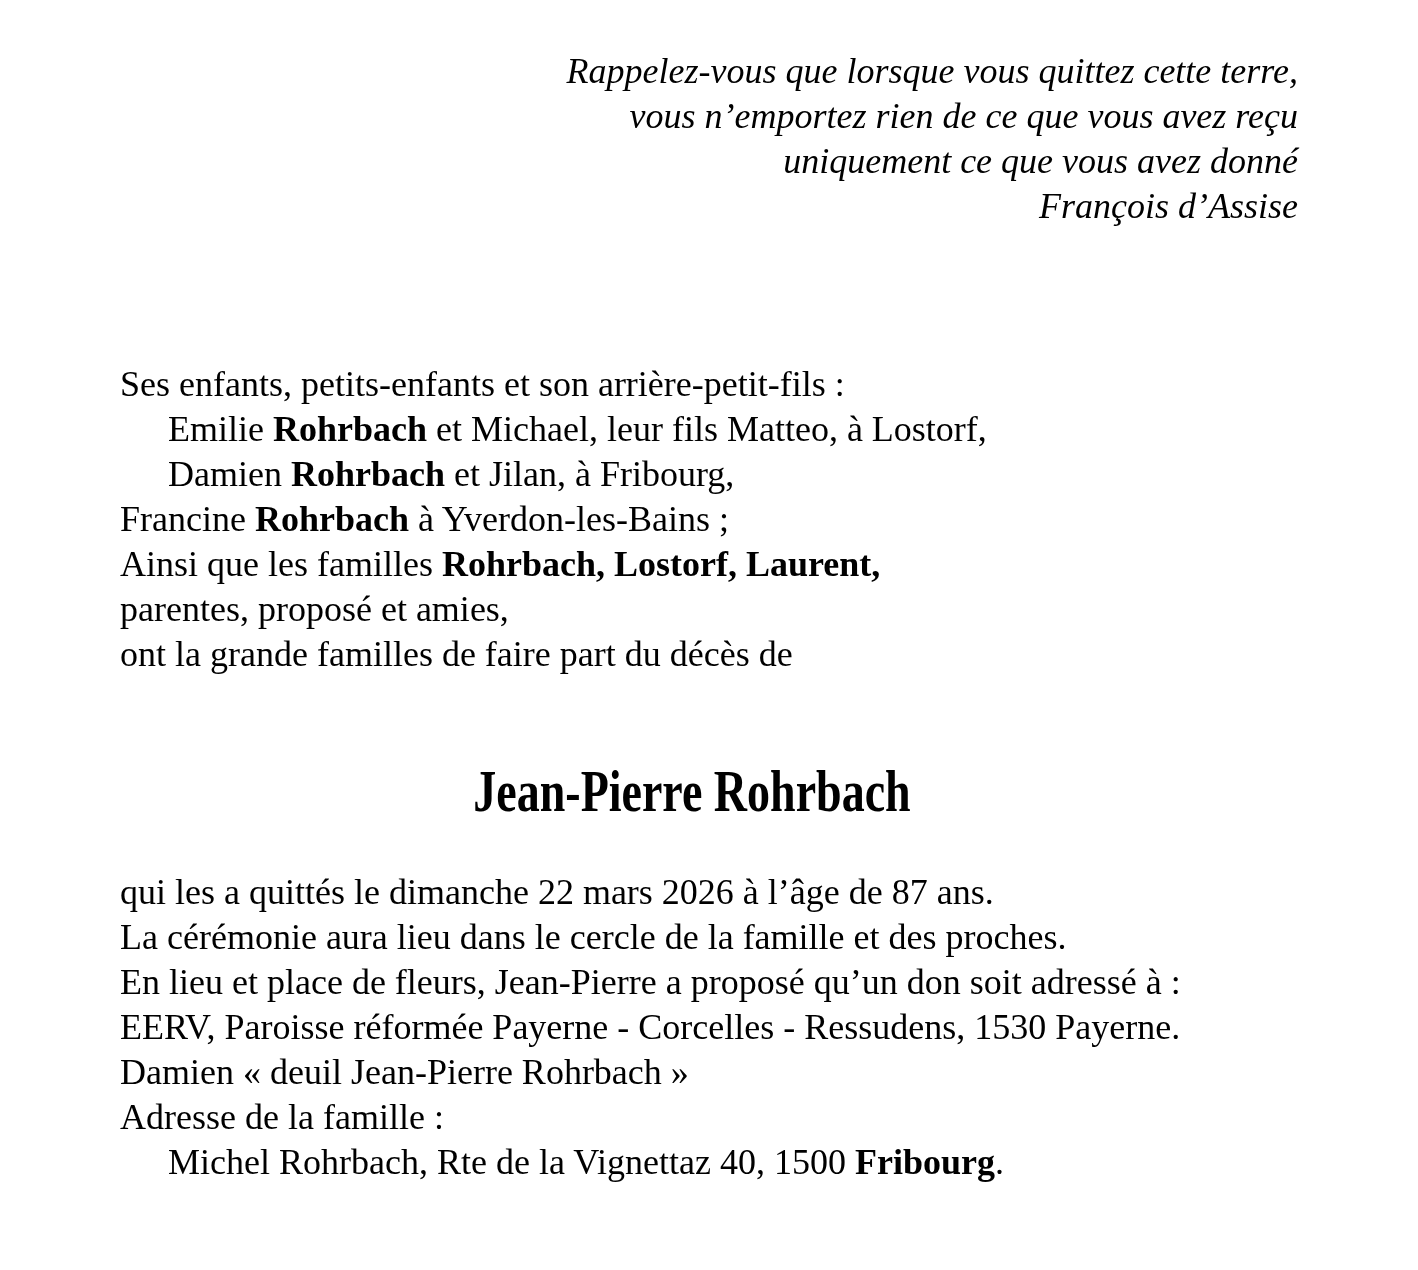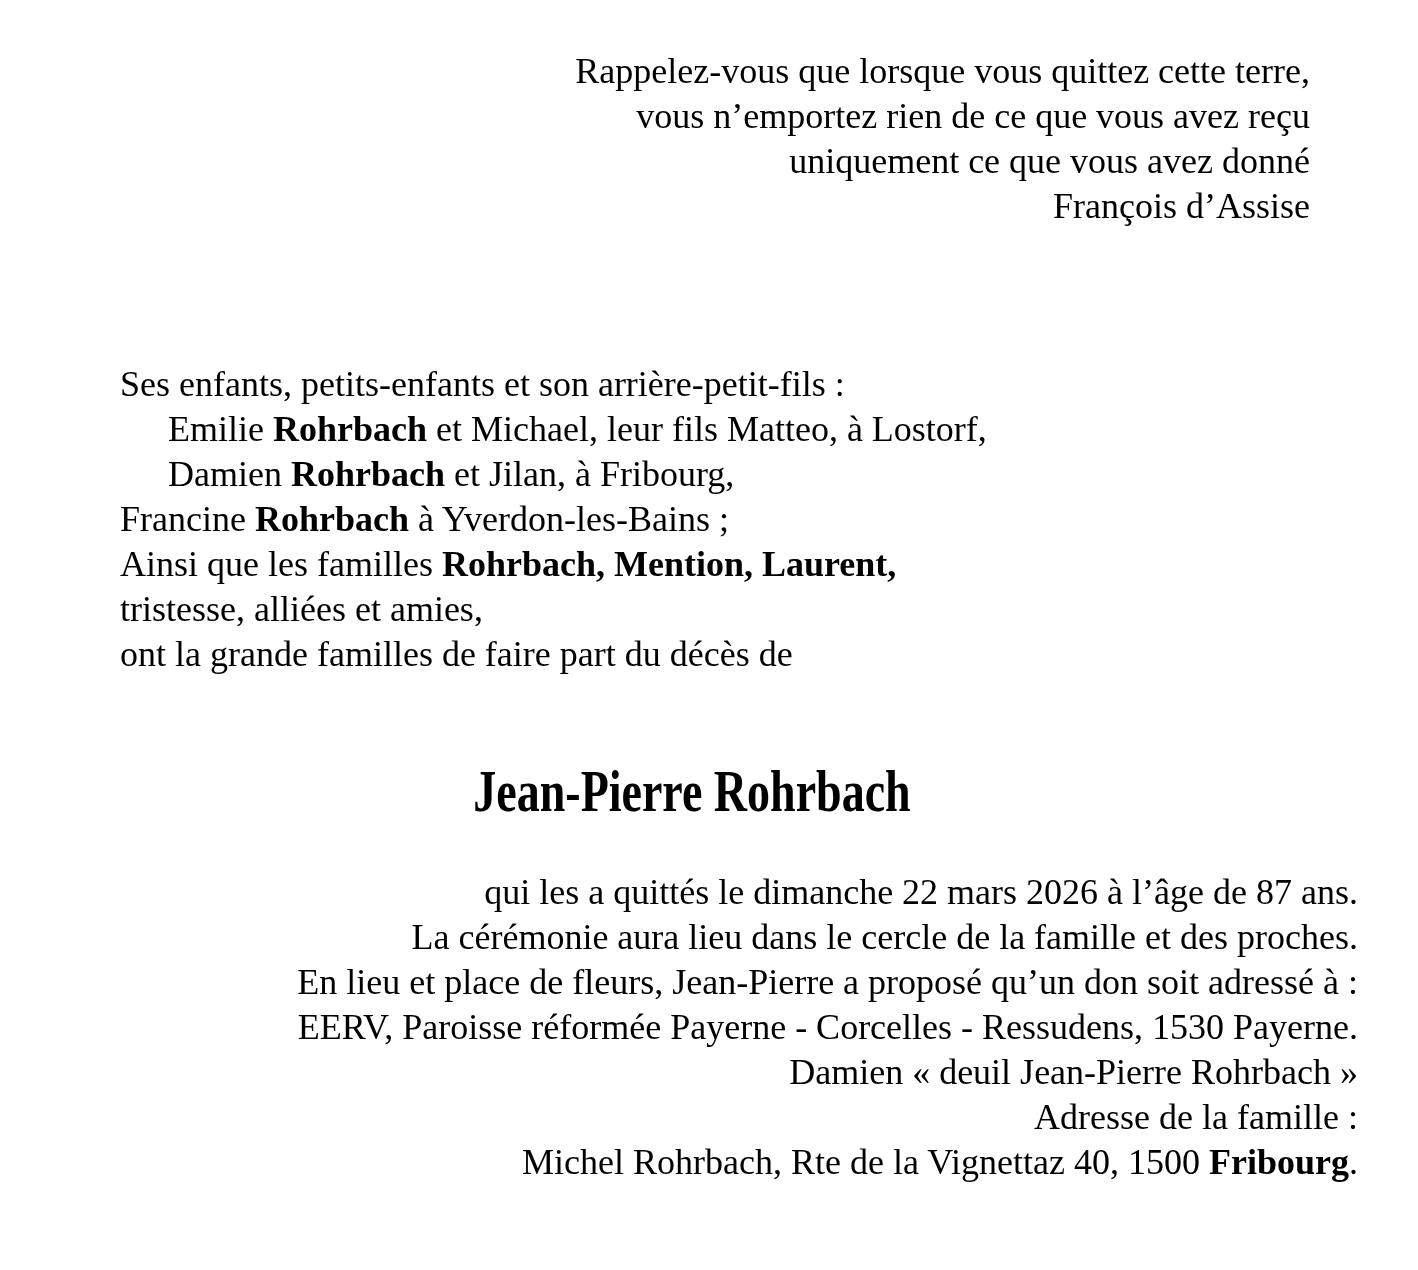--- a/index.html
+++ b/index.html
@@ -14,22 +14,23 @@
     background: #ffffff;
     color: #000000;
     font-family: "Liberation Serif", "DejaVu Serif", serif;
     font-size: 36px;
     line-height: 45px;
     overflow: hidden;
   }
   .quote {
     position: absolute;
     top: 49px;
-    right: 108px;
+    right: 120px;
     text-align: right;
+    font-style: italic;
   }
   .announcement {
     position: absolute;
     top: 362px;
     left: 120px;
     right: 60px;
   }
   .deceased-title {
     position: absolute;
     top: 763px;
@@ -39,21 +40,20 @@
     font-weight: bold;
     font-size: 46px;
     line-height: 58px;
     transform: translateX(-17px) scaleY(1.27);
   }
   .details {
     position: absolute;
     top: 870px;
     left: 120px;
     right: 60px;
-    text-align: right;
   }
   .line { white-space: pre-wrap; }
   .ind { padding-left: 48px; }
   .b { font-weight: bold; }
   .i { }
 </style>
 </head>
 <body>
 
 <div class="page">
@@ -63,22 +63,22 @@
     <div class="line"><span>vous n’emportez rien de ce que vous avez reçu</span></div>
     <div class="line"><span>uniquement ce que vous avez donné</span></div>
     <div class="line"><span>François d’Assise</span></div>
   </div>
 
   <div class="announcement">
     <div class="line"><span>Ses enfants, petits-enfants et son arrière-petit-fils :</span></div>
     <div class="line ind"><span>Emilie </span><span class="b">Rohrbach</span><span> et Michael, leur fils Matteo, à Lostorf,</span></div>
     <div class="line ind"><span>Damien </span><span class="b">Rohrbach</span><span> et Jilan, à Fribourg,</span></div>
     <div class="line"><span>Francine </span><span class="b">Rohrbach</span><span> à Yverdon-les-Bains ;</span></div>
-    <div class="line"><span>Ainsi que les familles </span><span class="b">Rohrbach,</span><span> </span><span class="b">Mention,</span><span> </span><span class="b">Laurent,</span></div>
-    <div class="line"><span>tristesse, alliées et amies,</span></div>
+    <div class="line"><span>Ainsi que les familles </span><span class="b">Rohrbach,</span><span> </span><span class="b">Lostorf,</span><span> </span><span class="b">Laurent,</span></div>
+    <div class="line"><span>parentes, proposé et amies,</span></div>
     <div class="line"><span>ont la grande familles de faire part du décès de</span></div>
   </div>
 
   <div class="deceased-title"><span>Jean-Pierre Rohrbach</span></div>
 
   <div class="details">
     <div class="line"><span>qui les a quittés le dimanche 22 mars 2026 à l’âge de 87 ans.</span></div>
     <div class="line"><span>La cérémonie aura lieu dans le cercle de la famille et des proches.</span></div>
     <div class="line"><span>En lieu et place de fleurs, Jean-Pierre a proposé qu’un don soit adressé à :</span></div>
     <div class="line"><span>EERV, Paroisse réformée Payerne - Corcelles - Ressudens, 1530 Payerne.</span></div>

